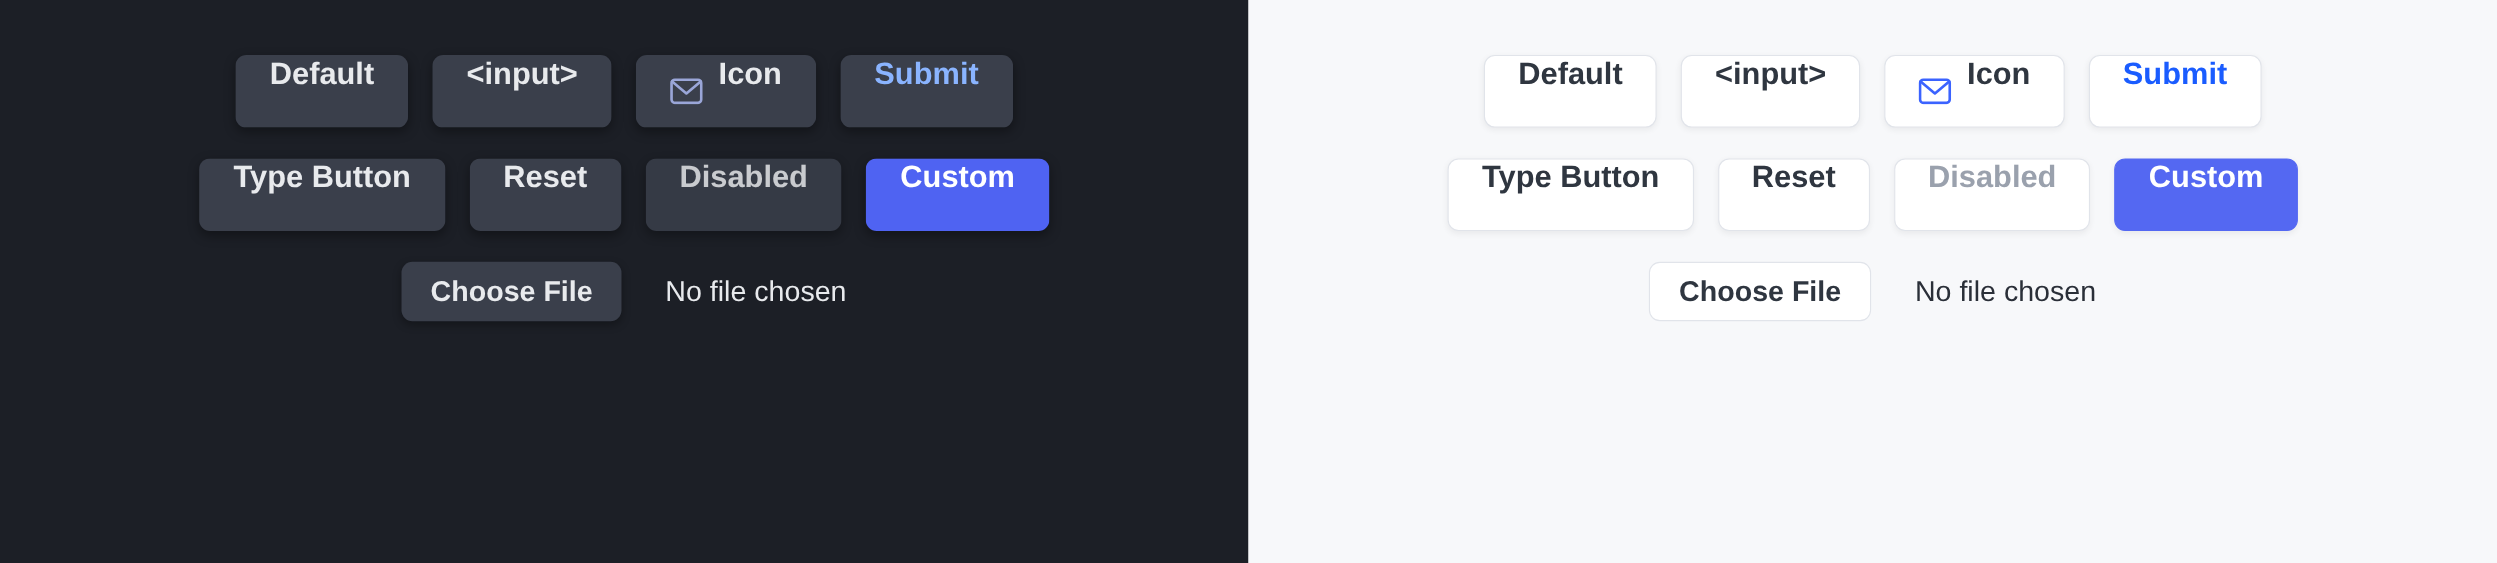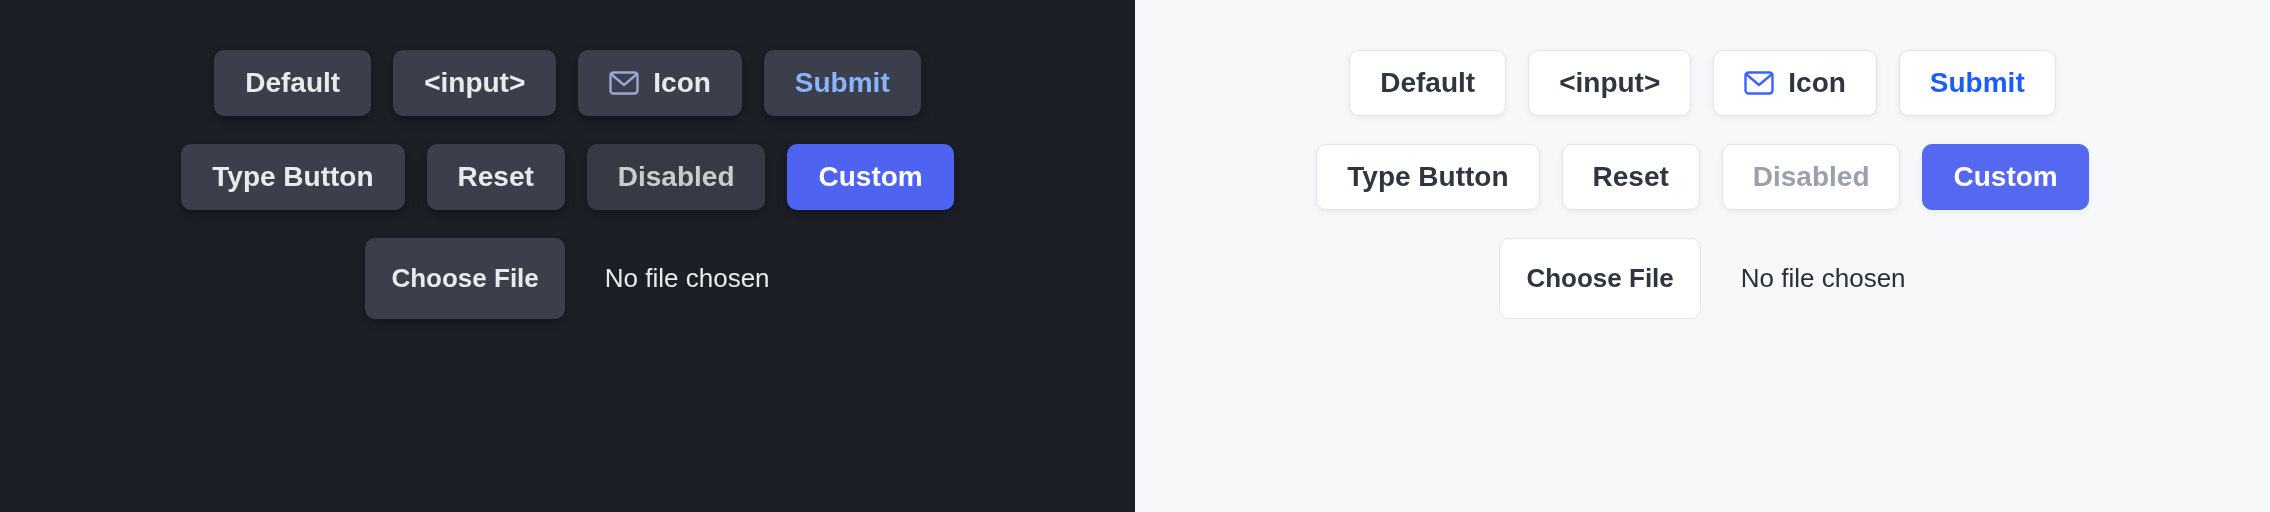--- a/index.html
+++ b/index.html
@@ -6,21 +6,20 @@
   html, body { width: 2270px; height: 512px; font-family: -apple-system, BlinkMacSystemFont, "Segoe UI", Helvetica, Arial, sans-serif; }
   body { display: flex; }
   .panel { width: 50%; height: 100%; padding: 50px 45px; }
   .panel.dark { background: #1c1f26; }
   .panel.light { background: #f7f8fa; }
   .row { display: flex; gap: 22px; justify-content: center; margin-bottom: 28px; flex-wrap: nowrap; }
   .row.file-row { align-items: center; margin-bottom: 0; }
 
   .btn {
     display: inline-flex;
-    align-items: center;
     justify-content: center;
     gap: 14px;
     height: 66px;
     padding: 0 30px;
     border-radius: 10px;
     font-size: 28px;
     font-weight: 700;
     cursor: pointer;
     border: 1px solid transparent;
     white-space: nowrap;
@@ -48,21 +47,21 @@
   .light .btn.custom { background: #5468f2; color: #ffffff; border-color: #5468f2; }
 
   .icon-slot { display:inline-flex; align-items:center; }
   .dark .icon-slot svg { stroke: #9aa6d8; }
   .light .icon-slot svg { stroke: #3b63ff; }
 
   .file-btn {
     display: inline-flex;
     align-items: center;
     justify-content: center;
-    height: 81px;
+    height: 54px;
     padding: 0 26px;
     border-radius: 10px;
     font-size: 26px;
     font-weight: 700;
     cursor: pointer;
   }
   .dark .file-btn {
     background: #3a3f4b;
     color: #e8eaed;
     box-shadow: 0 3px 8px rgba(0,0,0,0.3);

